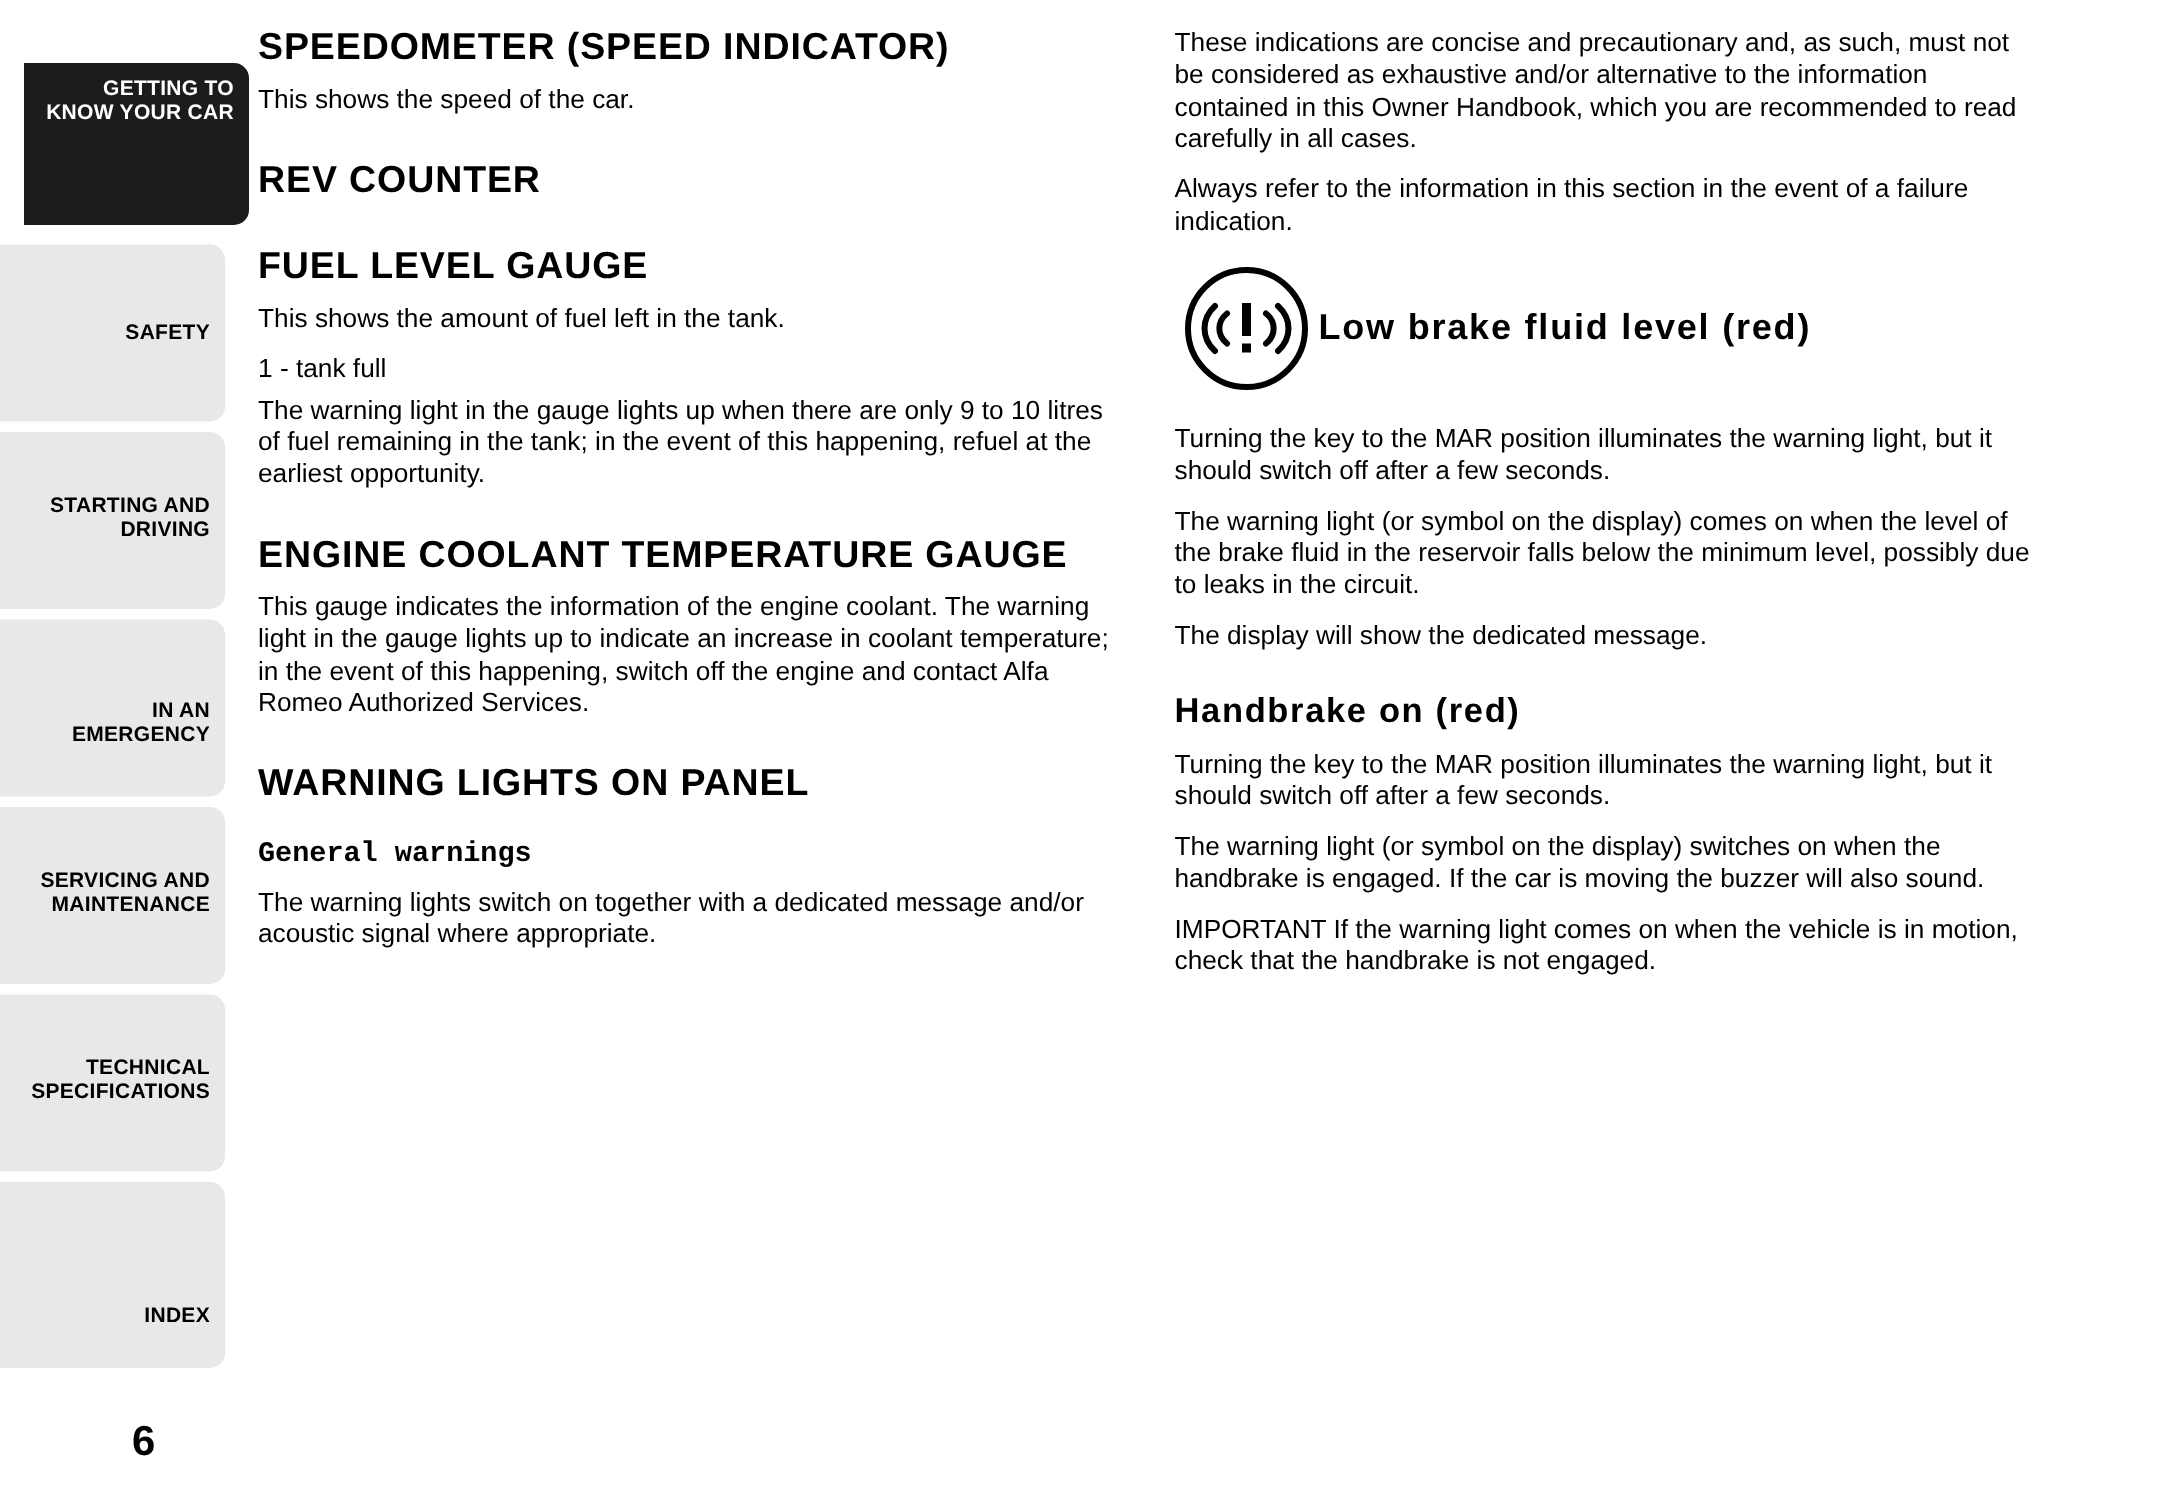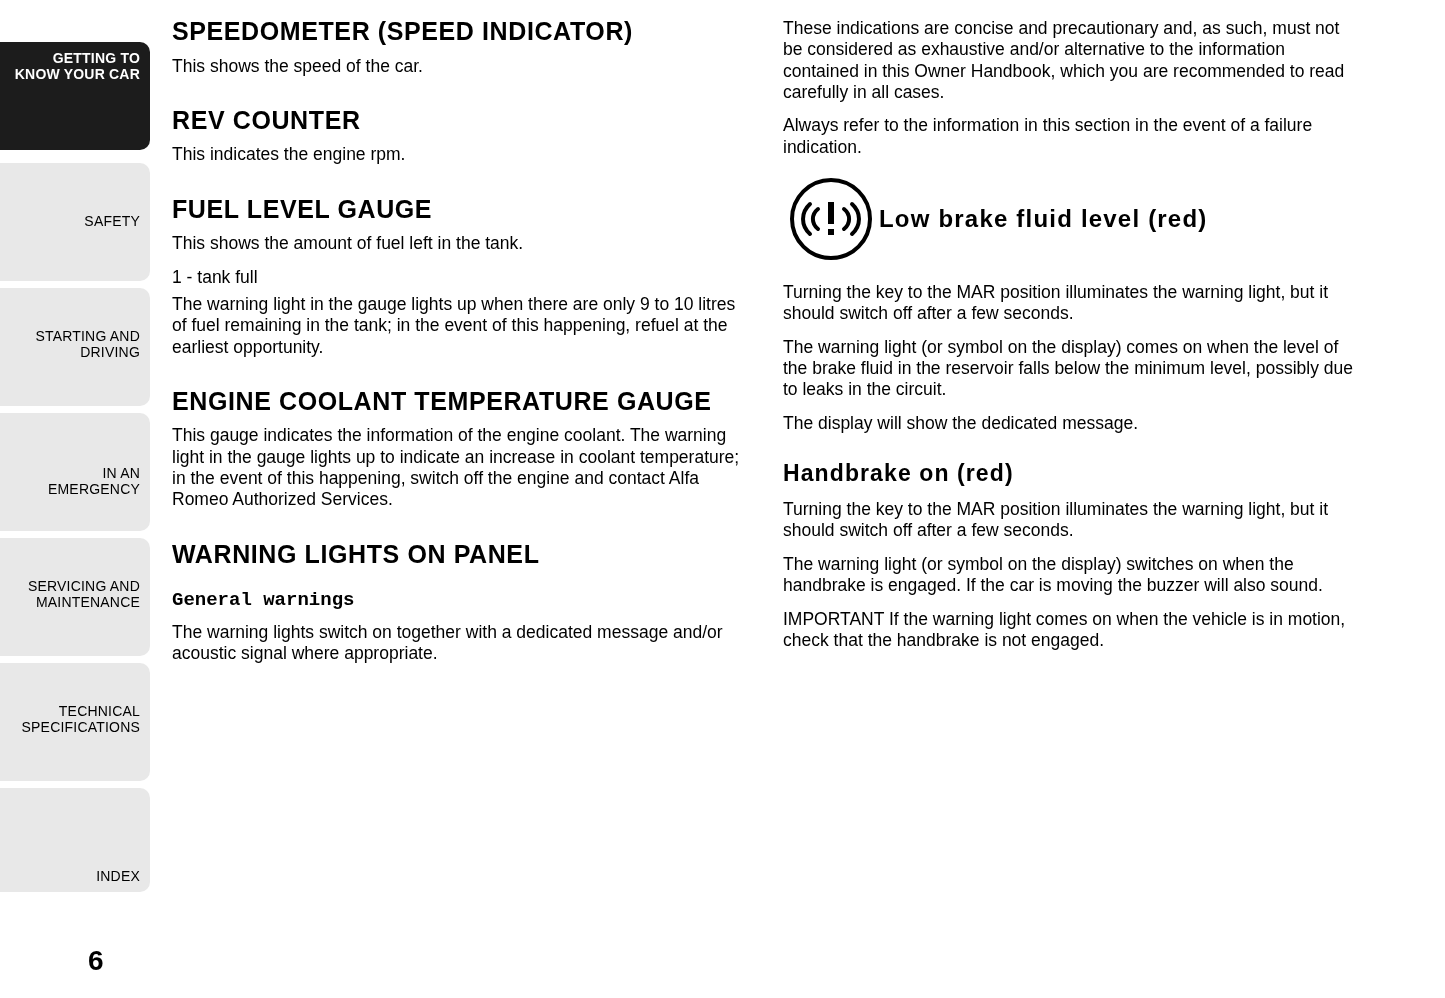--- a/index.html
+++ b/index.html
@@ -29,20 +29,21 @@
     left: 0;
     width: 150px;
     box-sizing: border-box;
     border-top-right-radius: 10px;
     border-bottom-right-radius: 10px;
     padding: 8px 10px 8px 8px;
     text-align: right;
     font-size: 14px;
     line-height: 1.15;
     letter-spacing: 0.2px;
+    font-weight: bold;
   }
   .tab-active {
     background: #1c1c1c;
     color: #ffffff;
     font-weight: bold;
   }
   .tab-inactive {
     background: #e8e8e8;
     color: #000000;
   }
@@ -124,21 +125,21 @@
     font-weight: bold;
     letter-spacing: 1.1px;
     margin: 26px 0 12px 0;
   }
 </style>
 </head>
 <body>
 
 <div class="sidebar">
 
-  <div class="tab tab-active" style="top:42px; height:108px;">
+  <div class="tab tab-active" style="top:42px; height:108px;margin-left:16px;">
     <span class="tab-label">GETTING TO
 KNOW YOUR CAR</span>
   </div>
 
   <div class="tab tab-inactive" style="top:163px; height:118px; padding-top:50px;">
     <span class="tab-label">SAFETY</span>
   </div>
 
   <div class="tab tab-inactive" style="top:288px; height:118px; padding-top:40px;">
     <span class="tab-label">STARTING AND
@@ -152,34 +153,33 @@
   <div class="tab tab-inactive" style="top:538px; height:118px; padding-top:40px;">
     <span class="tab-label">SERVICING AND
 MAINTENANCE</span>
   </div>
 
   <div class="tab tab-inactive" style="top:663px; height:118px; padding-top:40px;">
     <span class="tab-label">TECHNICAL
 SPECIFICATIONS</span>
   </div>
 
-  <div class="tab tab-inactive" style="top:788px; height:104px; padding-top:80px;">
+  <div class="tab tab-inactive" style="top:788px; height:124px; padding-top:80px;">
     <span class="tab-label">INDEX</span>
   </div>
 
   <div class="page-number">6</div>
 </div>
 
 <div class="col col-left">
 
   <h1 class="sec">SPEEDOMETER (SPEED INDICATOR)</h1>
   <p class="body">This shows the speed of the car.</p>
 
   <h1 class="sec sp2">REV COUNTER</h1>
-  <p class="body">This indicates the engine rpm.</p>
 
   <h1 class="sec sp2">FUEL LEVEL GAUGE</h1>
   <p class="body">This shows the amount of fuel left in the tank.</p>
   <p class="body tight">1 - tank full</p>
   <p class="body">The warning light in the gauge lights up when there are only 9 to 10 litres of fuel remaining in the tank; in the event of this happening, refuel at the earliest opportunity.</p>
 
   <h1 class="sec sp2">ENGINE COOLANT TEMPERATURE GAUGE</h1>
   <p class="body">This gauge indicates the information of the engine coolant. The warning light in the gauge lights up to indicate an increase in coolant temperature; in the event of this happening, switch off the engine and contact Alfa Romeo Authorized Services.</p>
 
   <h1 class="sec sp2">WARNING LIGHTS ON PANEL</h1>

